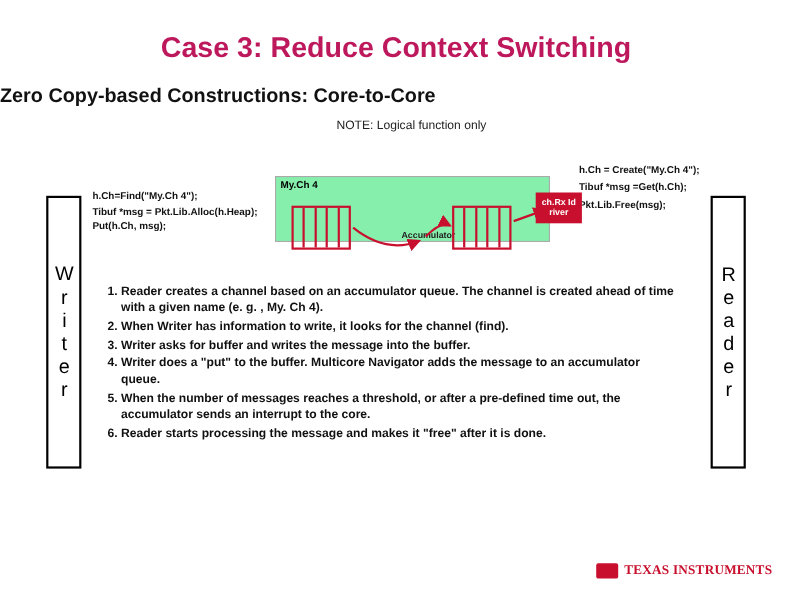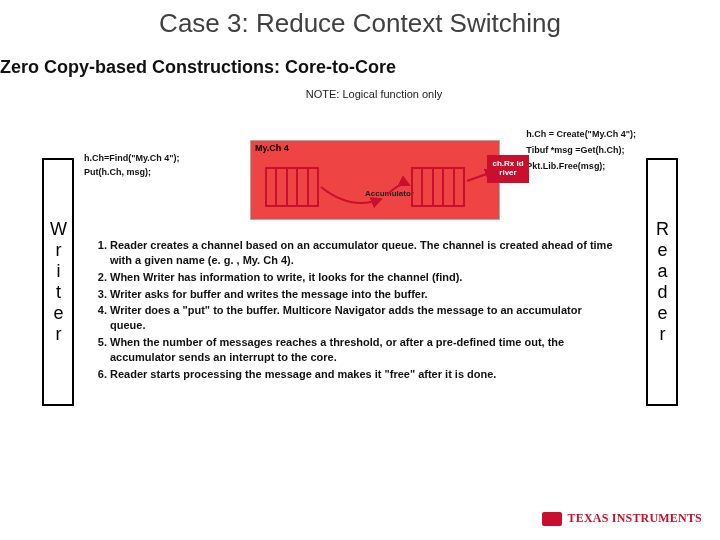--- a/index.html
+++ b/index.html
@@ -6,24 +6,24 @@
   body {
     width: 720px;
     height: 540px;
     font-family: Arial, Helvetica, sans-serif;
     background: #fff;
     position: relative;
     overflow: hidden;
   }
   .title {
     text-align: center;
-    font-weight: 400;
-    color: #404040;
+    font-weight: 700;
+    color: #be185d;
     font-size: 26px;
-    padding-top: 8px;
+    padding-top: 28px;
   }
   .subtitle {
     text-align: left;
     font-weight: 700;
     color: #111;
     font-size: 18px;
     padding-top: 18px;
   }
   .note {
     text-align: center;
@@ -76,22 +76,22 @@
     font-weight: 700;
     line-height: 1.8;
     text-align: left;
     color: #111;
   }
   .diagram-area {
     position: absolute;
     left: 200px;
     top: 12px;
     width: 250px;
-    height: 80px;
-    background: #ef4444;
+    height: 60px;
+    background: #86efac;
     border: 1px solid #aaa;
   }
   .mych-label {
     position: absolute;
     left: 4px; top: 2px;
     font-size: 9px;
     font-weight: 700;
   }
   .queue {
     position: absolute;
@@ -198,20 +198,21 @@
   <div class="writer-box">
     <div class="vlabel">Writer</div>
   </div>
 
   <div class="reader-box">
     <div class="vlabel">Reader</div>
   </div>
 
   <div class="code-left">
     <div>h.Ch=Find("My.Ch 4");</div>
+    <div>Tibuf *msg = Pkt.Lib.Alloc(h.Heap);</div>
     <div>Put(h.Ch, msg);</div>
   </div>
 
   <div class="code-right">
     <div>h.Ch = Create("My.Ch 4");</div>
     <div>Tibuf *msg =Get(h.Ch);</div>
     <div>Pkt.Lib.Free(msg);</div>
   </div>
 
   <div class="diagram-area">

